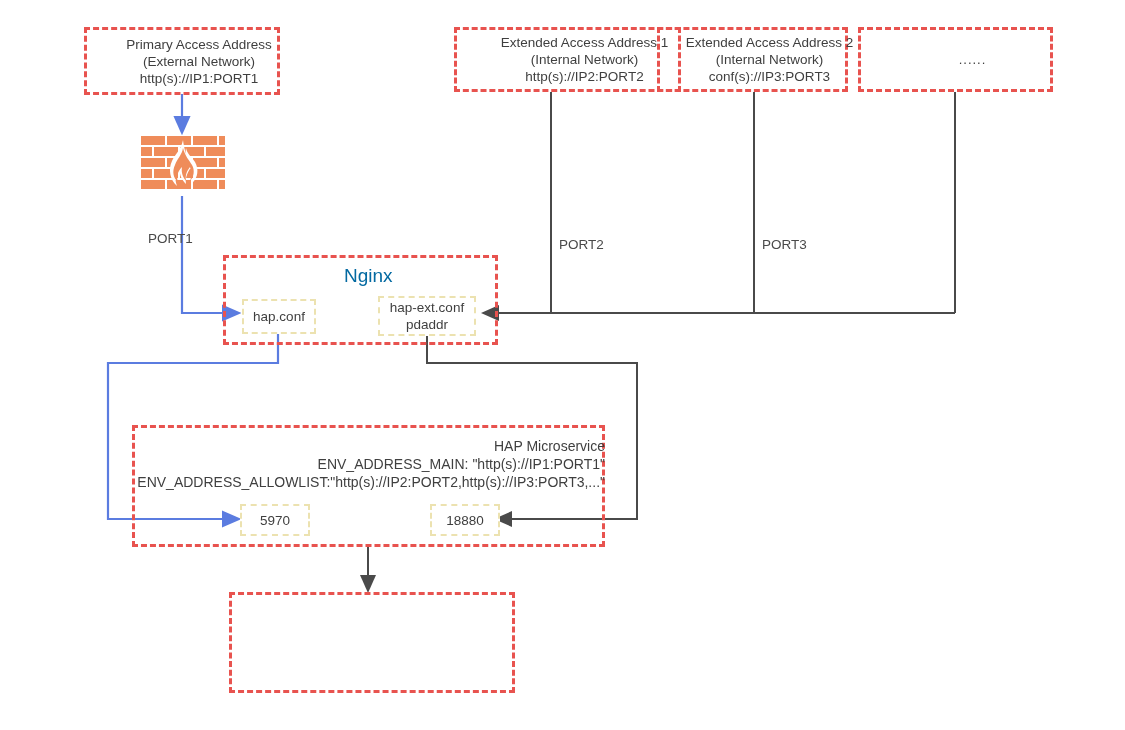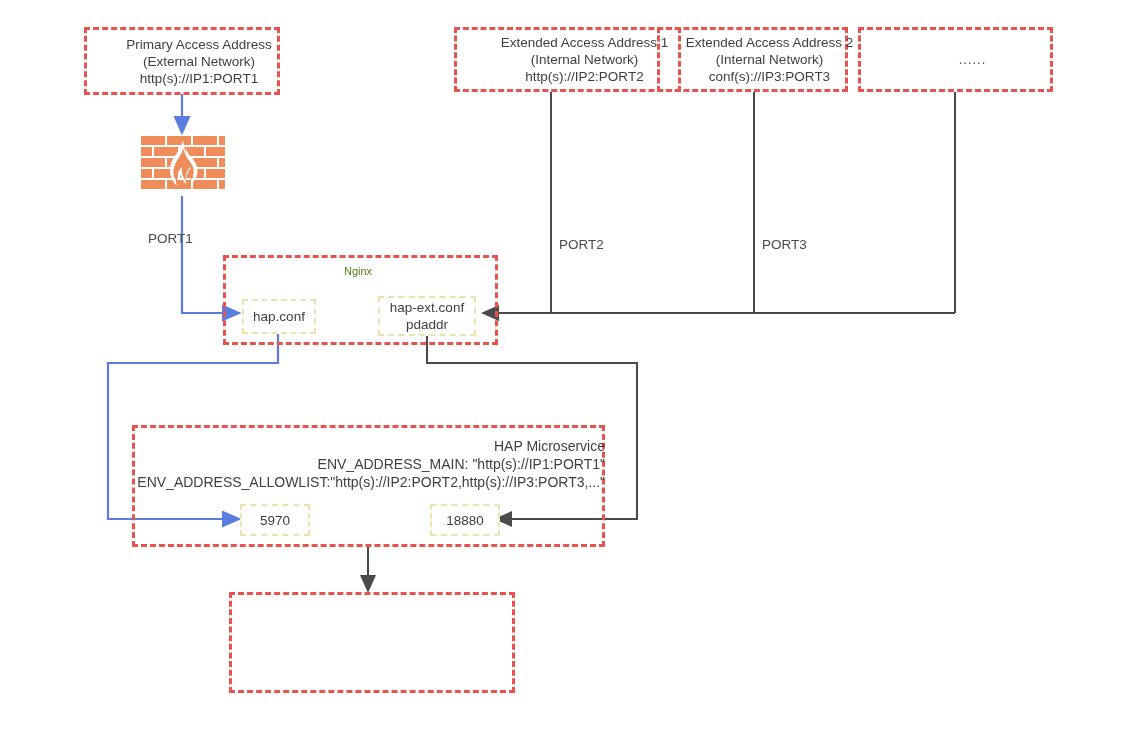--- a/index.html
+++ b/index.html
@@ -58,22 +58,22 @@
   }
   .wire-label {
     position: absolute;
     font-size: 13.5px;
     line-height: 16px;
     color: #4a4a4a;
     white-space: nowrap;
   }
   .nginx-title {
     position: absolute;
-    font-size: 11px;
-    color: #4d7c0f;
+    font-size: 19px;
+    color: #0369a1;
     white-space: nowrap;
   }
   .hap-text {
     position: absolute;
     text-align: right;
     font-size: 14px;
     line-height: 18px;
     color: #3f3f3f;
     white-space: nowrap;
   }

